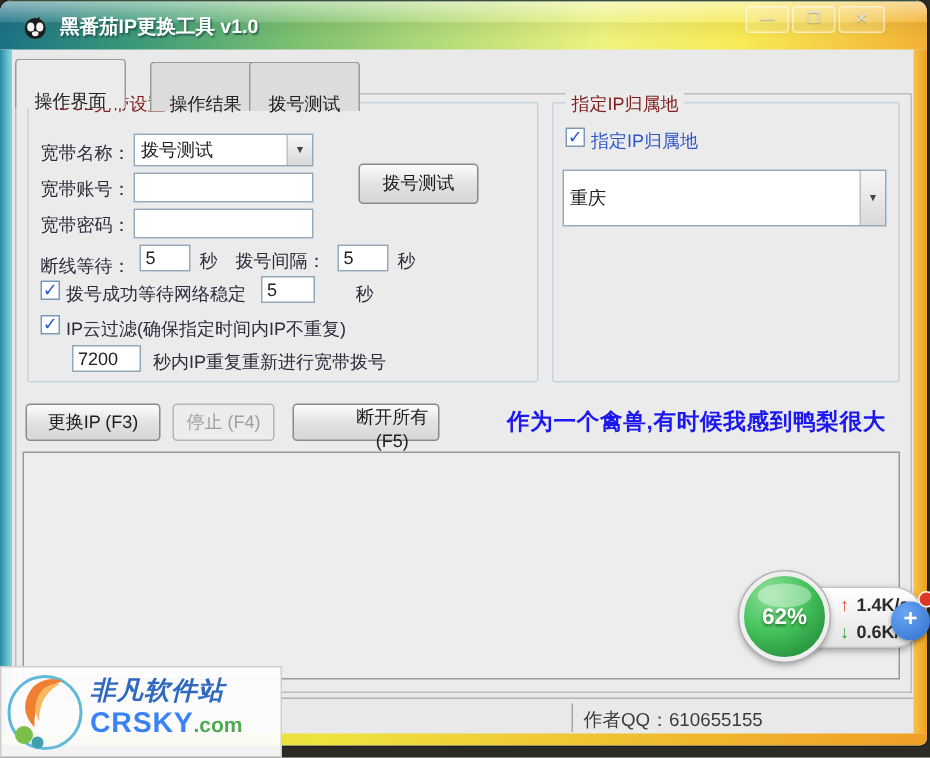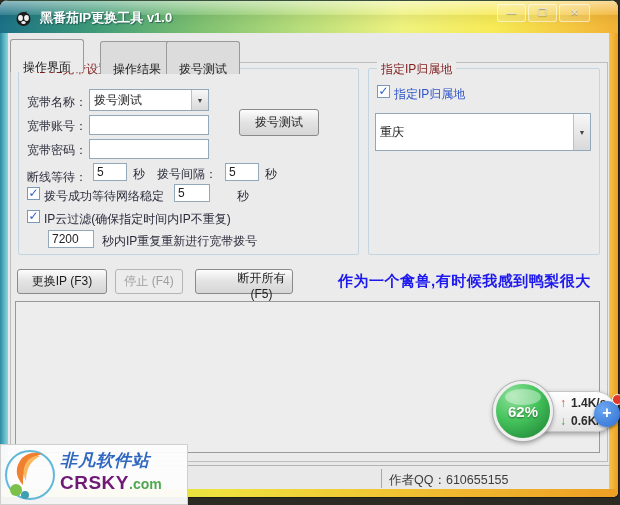--- a/index.html
+++ b/index.html
@@ -67,21 +67,21 @@
   .rate-up { left:560px; top:396px; } .rate-up .rate-arrow { color:#e0442e; }
   .rate-dn { left:560px; top:414px; } .rate-dn .rate-arrow { color:#3fa044; }
   .plus-circle { position:absolute; left:594px; top:401px; width:26px; height:26px; border-radius:50%; background:radial-gradient(circle at 35% 30%, #6aa6f2, #2f6fd0); color:#fff; font-size:16px; font-weight:bold; text-align:center; line-height:24px; box-shadow:0 1px 3px rgba(0,0,0,.4); z-index:23; }
   .red-dot { position:absolute; left:612px; top:394px; width:11px; height:11px; border-radius:50%; background:#e03828; border:1px solid #fff; z-index:24; }
 
   
   .watermark { position:absolute; left:0; top:444px; width:188px; height:61px; background:rgba(252,252,252,.96); border:1px solid #cfcfcf; z-index:30; }
   .wm-logo { position:absolute; left:1px; top:2px; width:56px; height:56px; }
   .wm-text { position:absolute; left:59px; top:4px; }
   .wm-site { font-size:17px; font-weight:bold; color:#3068c0; letter-spacing:1px; font-style:italic; }
-  .wm-domain { font-size:19px; font-weight:bold; color:#701a75; letter-spacing:.5px; }
+  .wm-domain { font-size:19px; font-weight:bold; color:#3b82f6; letter-spacing:.5px; }
   .wm-suffix { font-size:14px; font-weight:bold; color:#50a850; }
 </style>
 </head>
 <body>
 
 <div class="window">
 
   <div class="titlebar">
     <div class="gloss"></div>
     <svg class="app-icon" viewBox="0 0 19 19">

